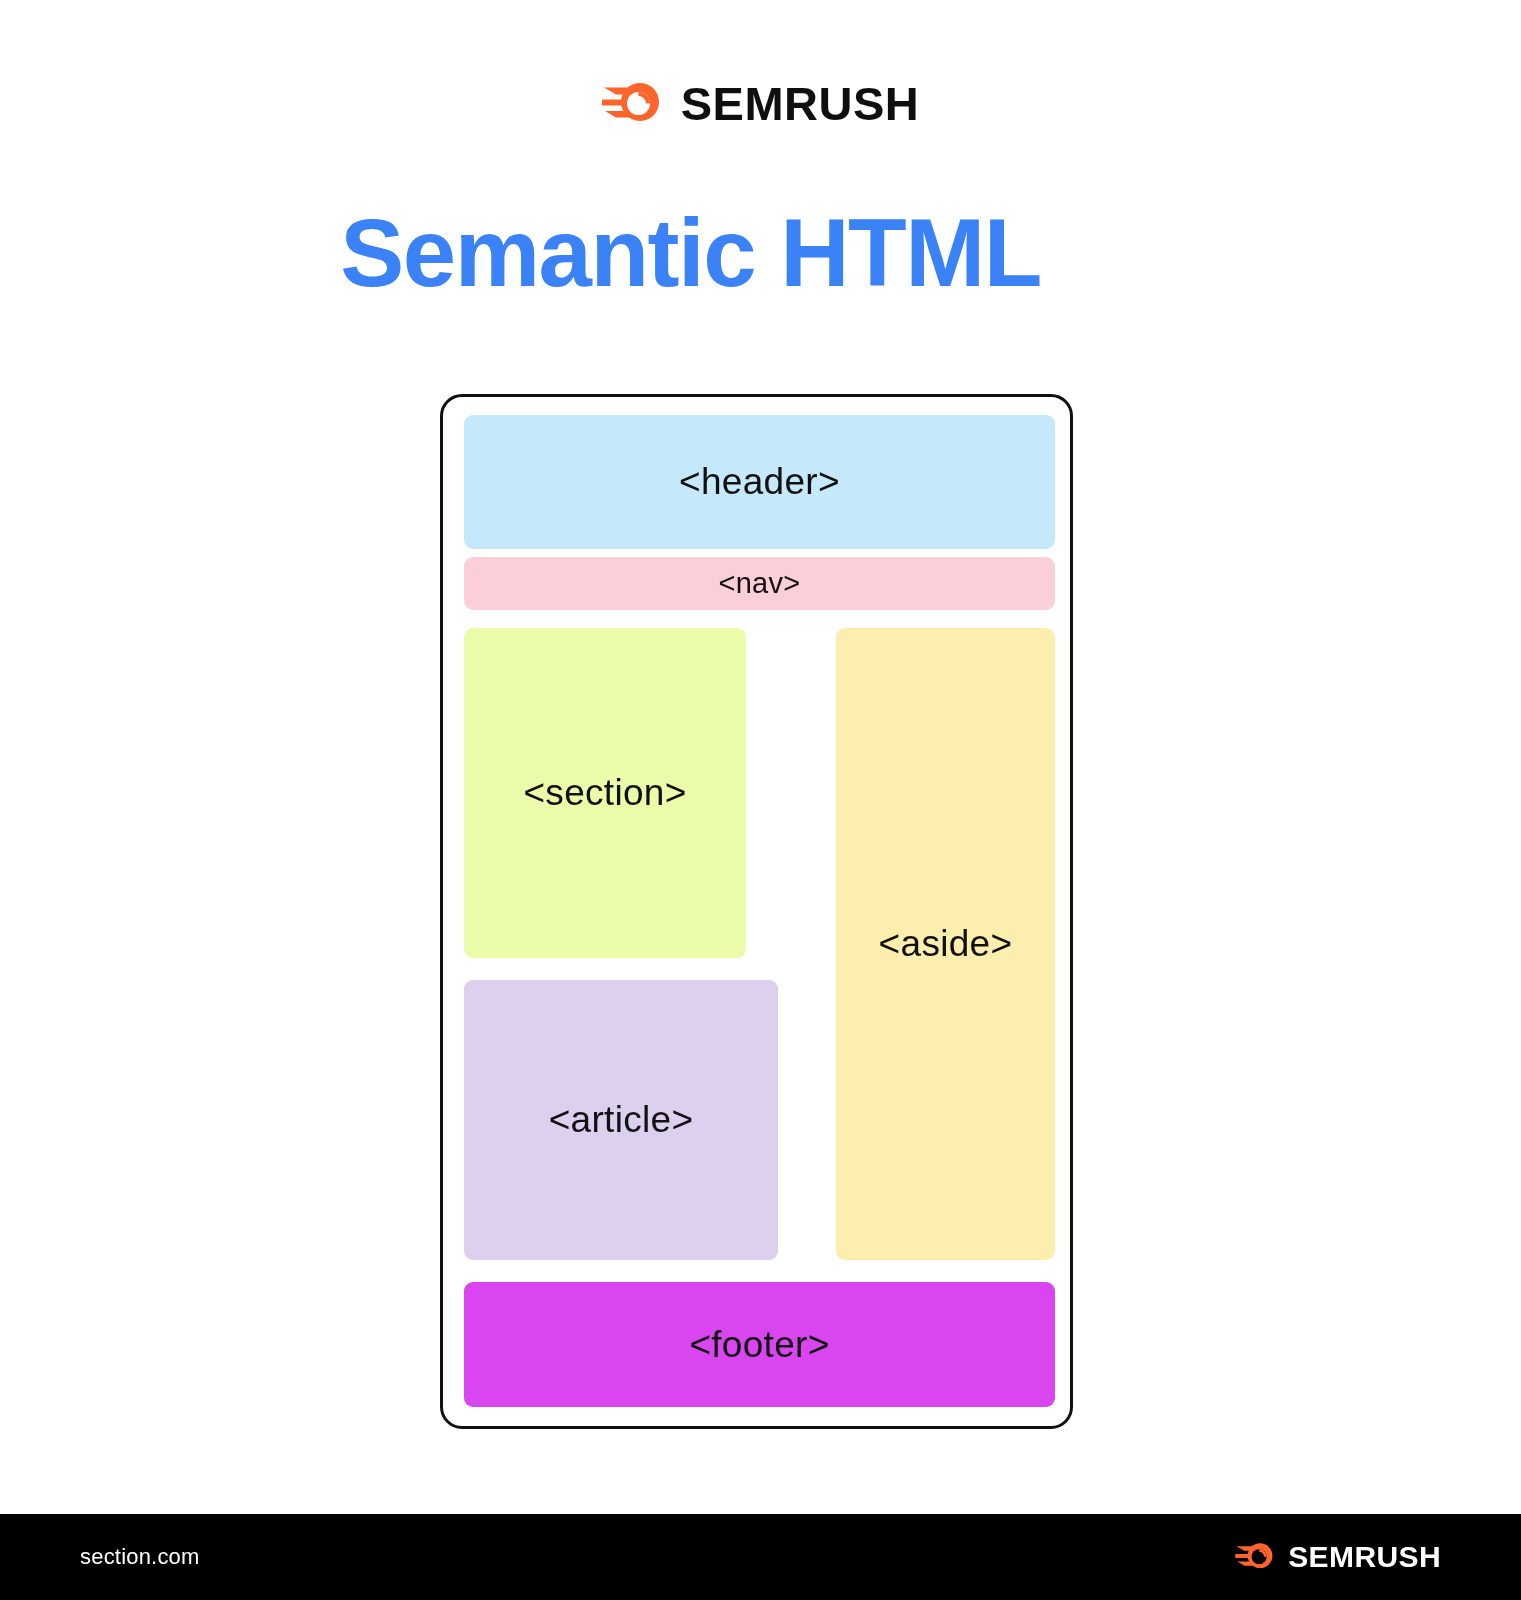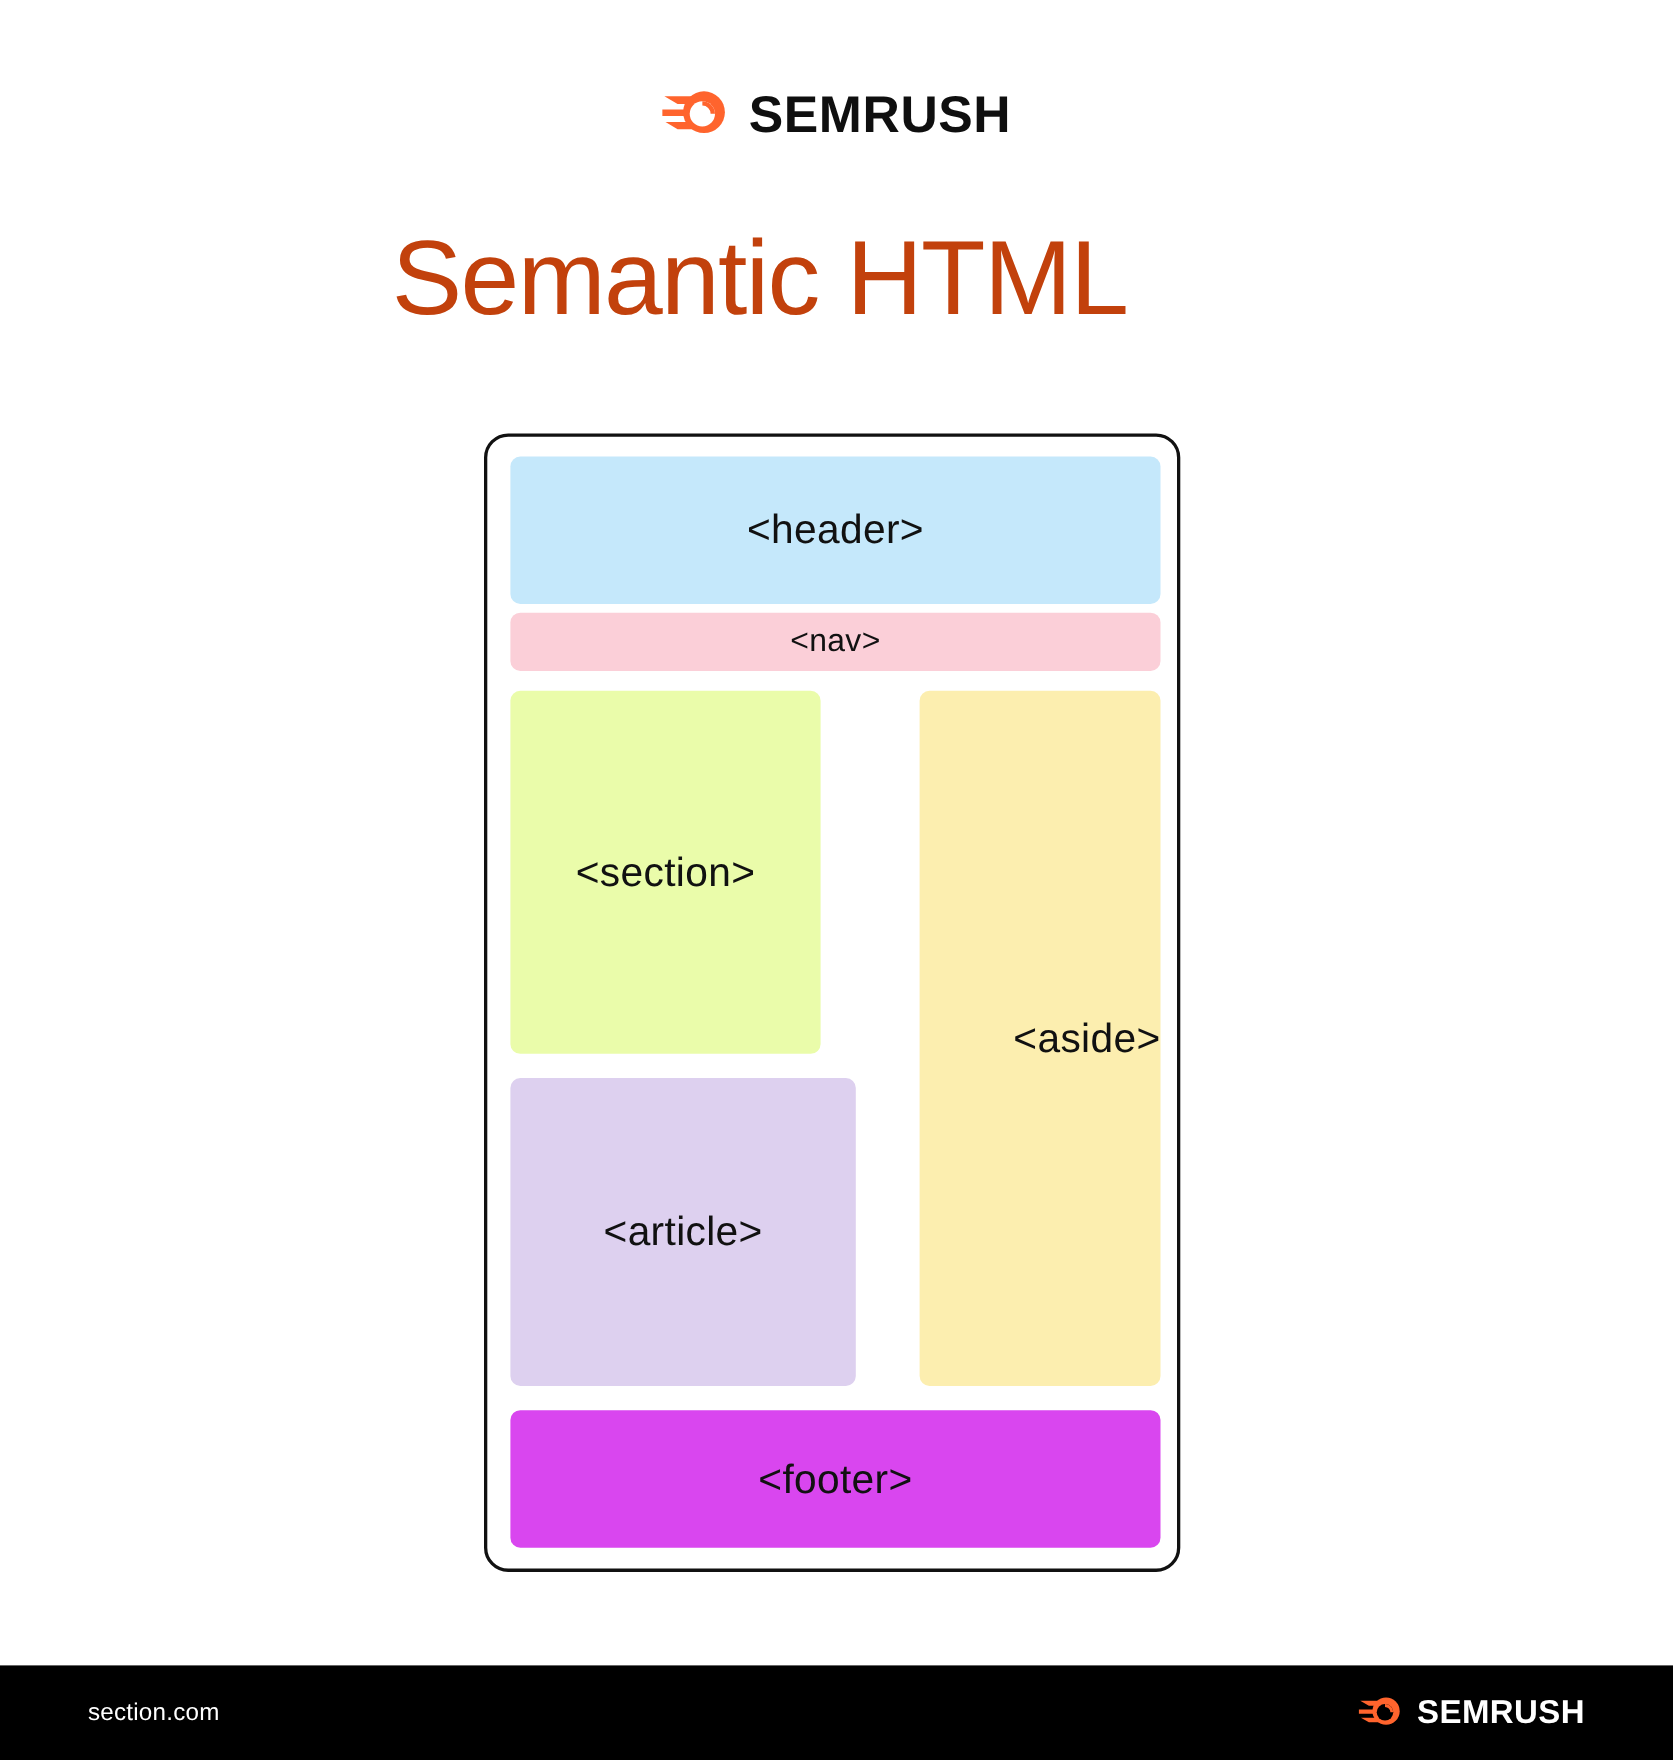--- a/index.html
+++ b/index.html
@@ -37,23 +37,23 @@
   }
 
   
   .page-title {
     position: absolute;
     left: 0;
     top: 198px;
     width: 1381px;
     text-align: center;
     font-size: 96px;
-    font-weight: 400;
+    font-weight: 700;
     letter-spacing: -1.5px;
-    color: #c2410c;
+    color: #3b82f6;
     line-height: 1.15;
     white-space: nowrap;
   }
 
   
   .diagram {
     position: absolute;
     left: 440px;
     top: 394px;
     width: 633px;
@@ -157,21 +157,21 @@
   </div>
 
   <div class="blk blk-nav" style="background:#FBCFD8;">
     <span>&lt;nav&gt;</span>
   </div>
 
   <div class="blk blk-section" style="background:#EAFCAA;">
     <span>&lt;section&gt;</span>
   </div>
 
-  <div class="blk blk-aside" style="background:#FCEEAF;justify-content:flex-end;">
+  <div class="blk blk-aside" style="background:#FCEEAF;">
     <span>&lt;aside&gt;</span>
   </div>
 
   <div class="blk blk-article" style="background:#DDD0EF;">
     <span>&lt;article&gt;</span>
   </div>
 
   <div class="blk blk-footer" style="background:#d946ef;">
     <span>&lt;footer&gt;</span>
   </div>

